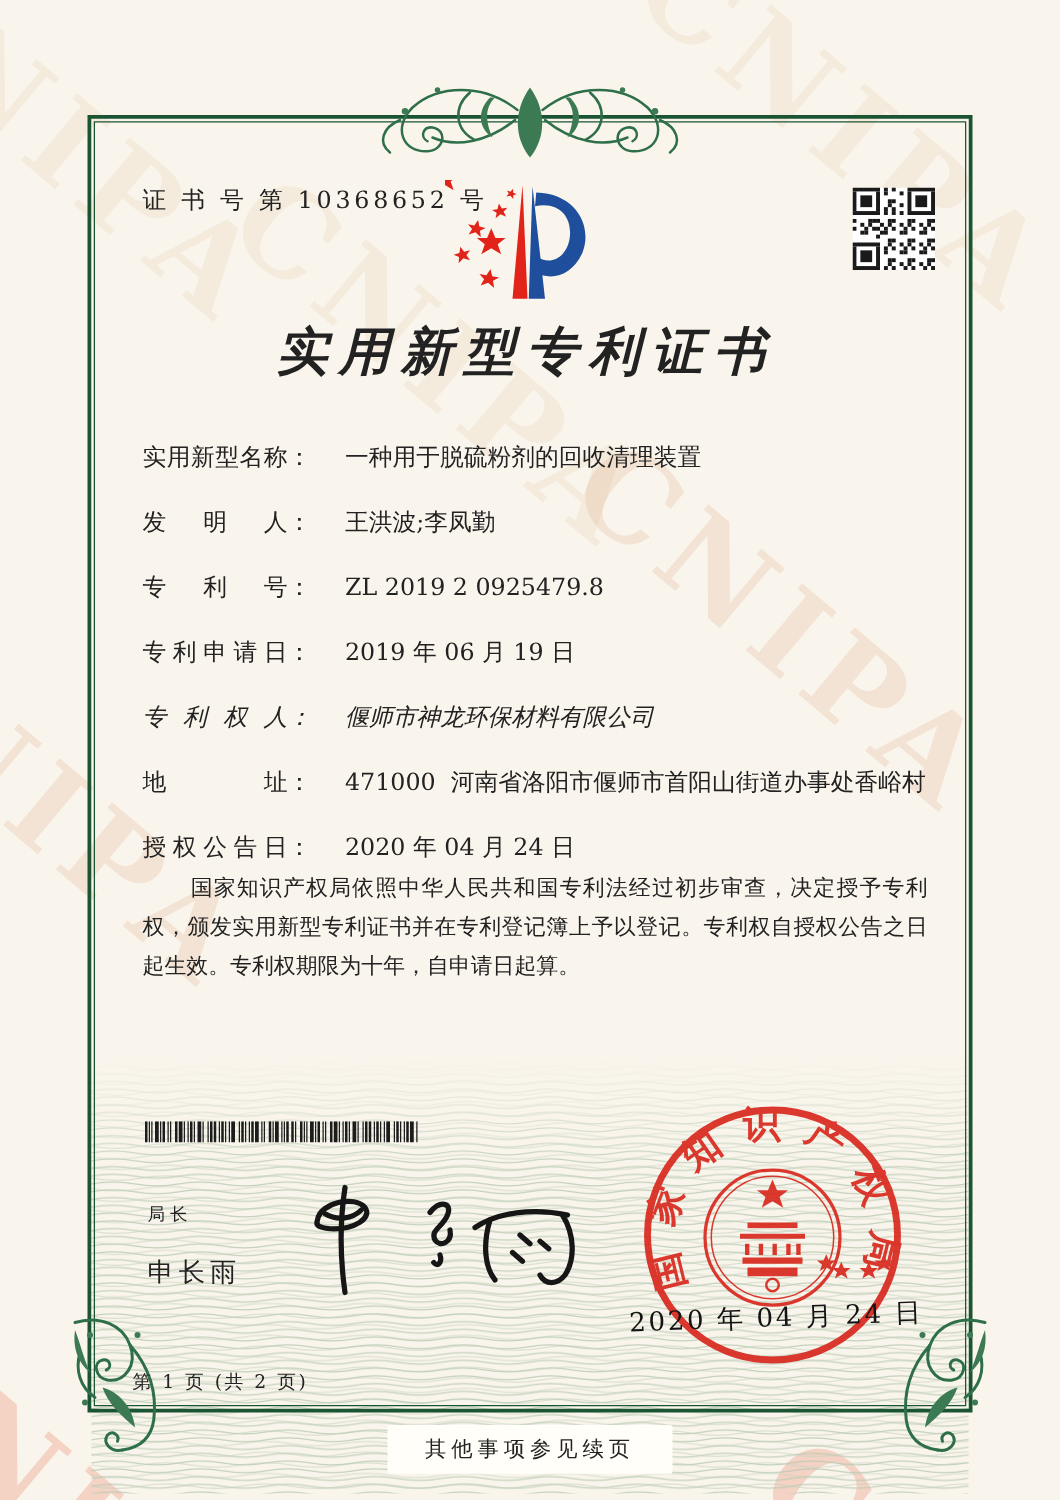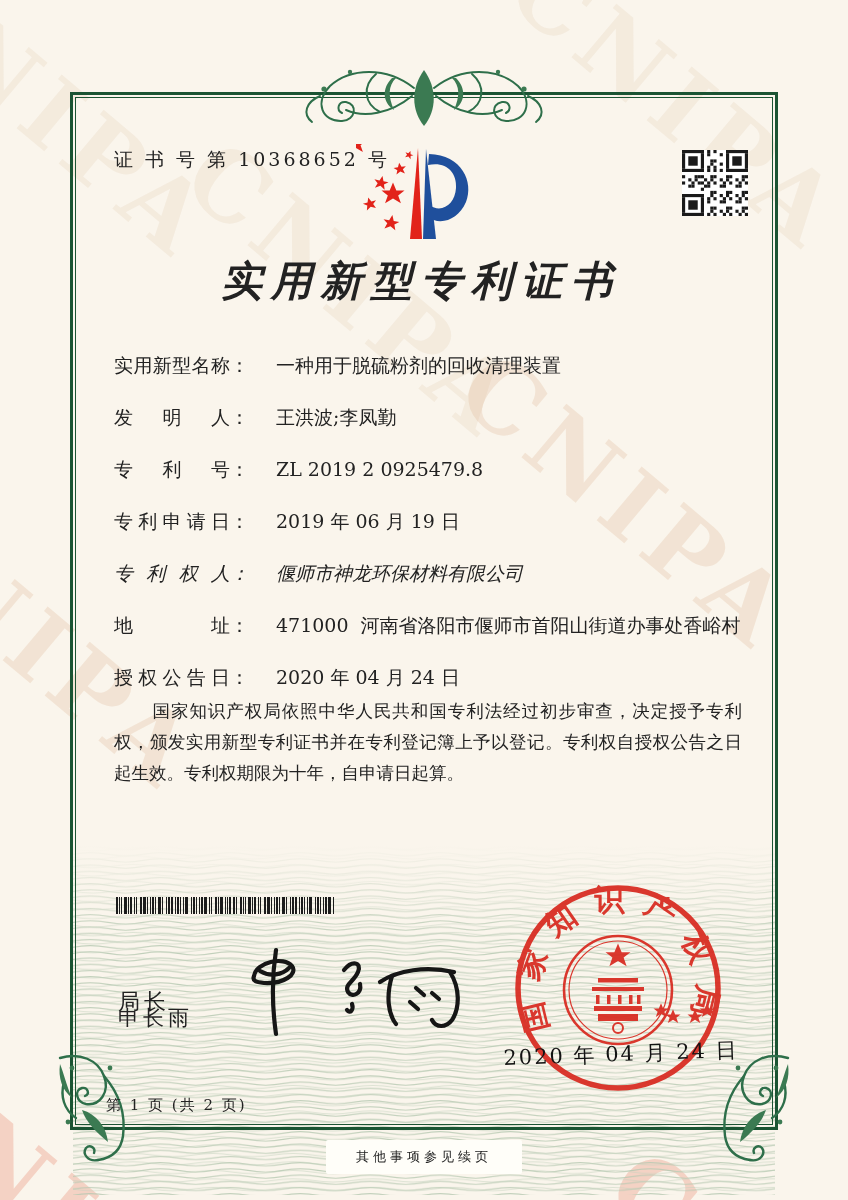--- a/index.html
+++ b/index.html
@@ -40,33 +40,33 @@
   .qr{position:absolute;left:682px;top:150px;width:66px;height:66px;}
   .title{position:absolute;left:70px;top:254px;width:702px;text-align:center;
     font-size:41px;font-weight:bold;letter-spacing:9px;font-style:italic;}
   .field{position:absolute;left:114px;font-size:19px;white-space:nowrap;}
   .field .lbl{display:inline-block;width:116px;text-align:justify;text-align-last:justify;}
   .field .lbl2{display:inline-block;width:102px;text-align:justify;text-align-last:justify;}
   .field .val{margin-left:27px;white-space:pre-wrap;}
   .paras{position:absolute;left:114px;top:696px;width:628px;font-size:17.5px;line-height:31px;text-align:justify;}
   .paras p{margin:0;text-indent:2.2em;}
   .barcode{position:absolute;left:116px;top:897px;}
-  .sig-title{position:absolute;left:118px;top:963px;font-size:22px;letter-spacing:4px;
-    font-family:"DejaVu Sans","Liberation Sans",sans-serif;margin-top:24px;}
+  .sig-title{position:absolute;left:118px;top:963px;font-size:14px;letter-spacing:4px;
+    font-family:"DejaVu Sans","Liberation Sans",sans-serif;}
   .sig-name{position:absolute;left:118px;top:1004px;font-size:21px;letter-spacing:4px;
     font-family:"DejaVu Sans","Liberation Sans",sans-serif;}
   .signature{position:absolute;left:240px;top:946px;}
   .seal{position:absolute;left:508px;top:878px;z-index:5;}
   .seal-date{position:absolute;left:498px;top:1040px;width:246px;text-align:center;z-index:6;
     font-size:21px;letter-spacing:2px;color:#131313;transform:rotate(-2deg);}
   .page-num{position:absolute;left:70px;top:1096px;width:702px;
     font-size:15px;letter-spacing:2px;z-index:5;margin-left:36px;}
   .footer-note{position:absolute;left:0;top:1140px;width:848px;text-align:center;z-index:5;}
   .footer-note span{display:inline-block;background:#fffef9;padding:8px 30px;
-    font-size:13px;letter-spacing:4px;border-radius:2px;}
+    font-size:17px;letter-spacing:4px;border-radius:2px;}
 </style>
 </head>
 <body>
 
 <div class="wm faint" style="left:-70px;top:-62px;">CNIPA</div>
 <div class="wm faint" style="left:560px;top:-70px;">CNIPA</div>
 <div class="wm faint" style="left:236px;top:118px;">CNIPA</div>
 <div class="wm" style="left:510px;top:330px;">CNIPA</div>
 <div class="wm" style="left:-84px;top:470px;">CNIPA</div>
 <div class="wm red" style="left:-60px;top:1036px;">CNIPA</div>

